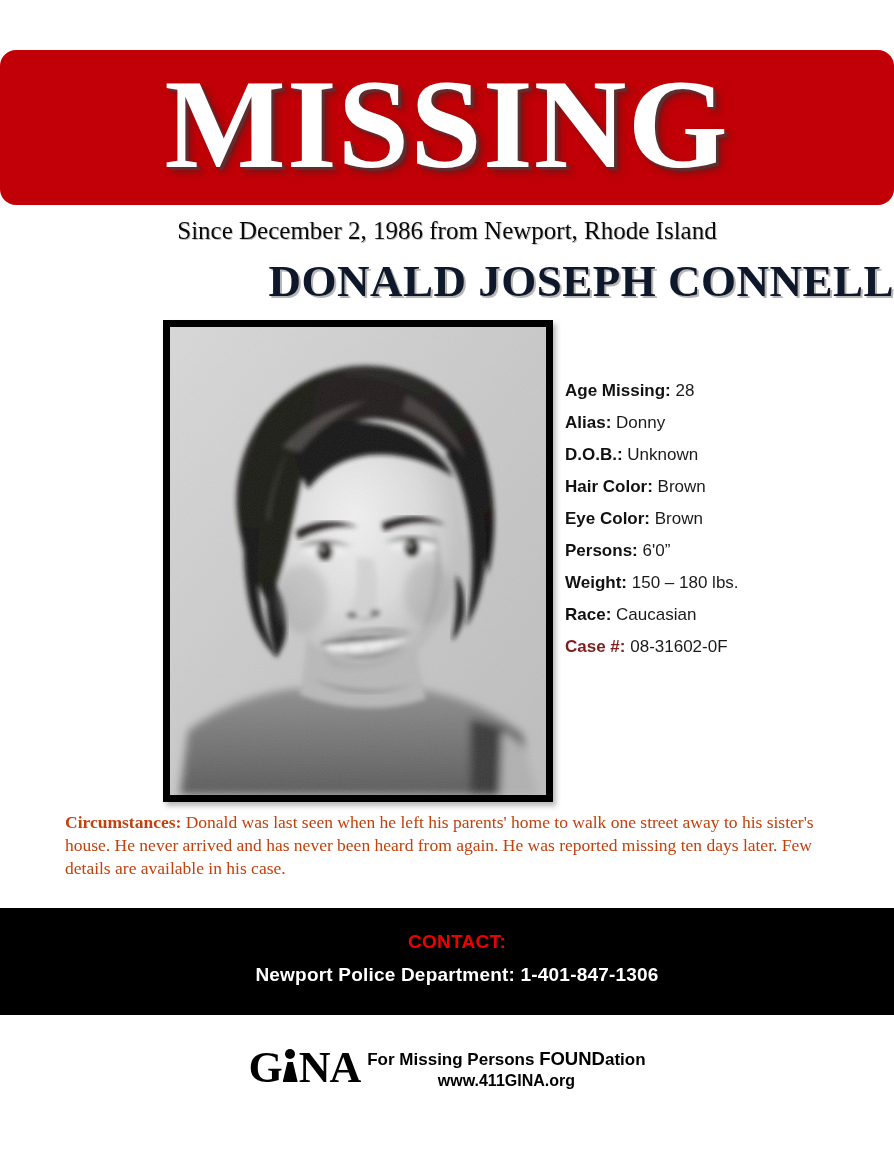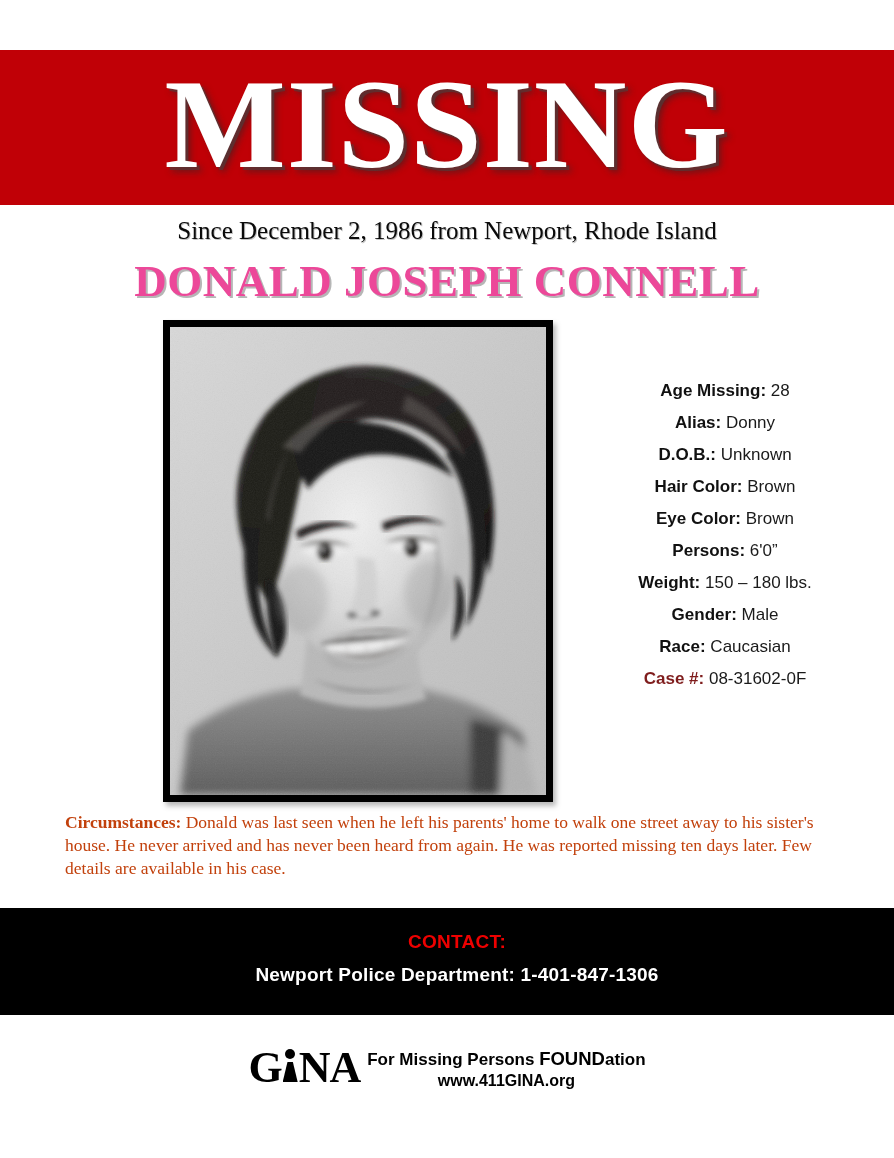--- a/index.html
+++ b/index.html
@@ -31,20 +31,21 @@
 
   
   .missing-banner {
     width: 894px;
     height: 155px;
     background: #c00006;
     display: flex;
     align-items: center;
     justify-content: center;
     overflow: hidden;
+    border-radius: 16px;
   }
   .missing-word {
     font-family: "Liberation Serif", "DejaVu Serif", serif;
     font-weight: bold;
     font-size: 126px;
     line-height: 1;
     color: #ffffff;
     letter-spacing: 1px;
     transform: scaleX(1.02);
     text-shadow:
@@ -62,25 +63,25 @@
     font-size: 25px;
     color: #0a0a0a;
     margin-top: 12px;
     letter-spacing: 0px;
     text-shadow: 1px 1px 0 rgba(120,120,120,0.45);
     white-space: nowrap;
   }
 
   
   .person-name {
-    text-align: center;
+    text-align: right;
     font-family: "Liberation Serif", "DejaVu Serif", serif;
     font-weight: bold;
     font-size: 45px;
-    color: #ec4899;
+    color: #0f172a;
     margin-top: 10px;
     letter-spacing: 0.5px;
     text-shadow: 2px 2px 0 rgba(110,110,110,0.5);
     white-space: nowrap;
     transform: scaleX(1.0);
   }
 
   
   .middle {
     position: relative;
@@ -106,21 +107,20 @@
     left: 565px;
     top: 60px;
     width: 320px;
   }
   .detail-row {
     font-family: "Liberation Sans", sans-serif;
     font-size: 17px;
     line-height: 32px;
     color: #111111;
     white-space: nowrap;
-    text-align: center;
   }
   .detail-label {
     font-weight: bold;
     color: #111111;
   }
   .detail-label.case {
     color: #7f1d1d;
   }
   .detail-value {
     font-weight: normal;
@@ -403,24 +403,20 @@
       </div>
       <div class="detail-row">
         <span class="detail-label">Persons:</span>
         <span class="detail-value">6'0”</span>
       </div>
       <div class="detail-row">
         <span class="detail-label">Weight:</span>
         <span class="detail-value">150 – 180 lbs.</span>
       </div>
       <div class="detail-row">
-        <span class="detail-label">Gender:</span>
-        <span class="detail-value">Male</span>
-      </div>
-      <div class="detail-row">
         <span class="detail-label">Race:</span>
         <span class="detail-value">Caucasian</span>
       </div>
       <div class="detail-row">
         <span class="detail-label case">Case #:</span>
         <span class="detail-value">08-31602-0F</span>
       </div>
     </div>
   </div>
 

